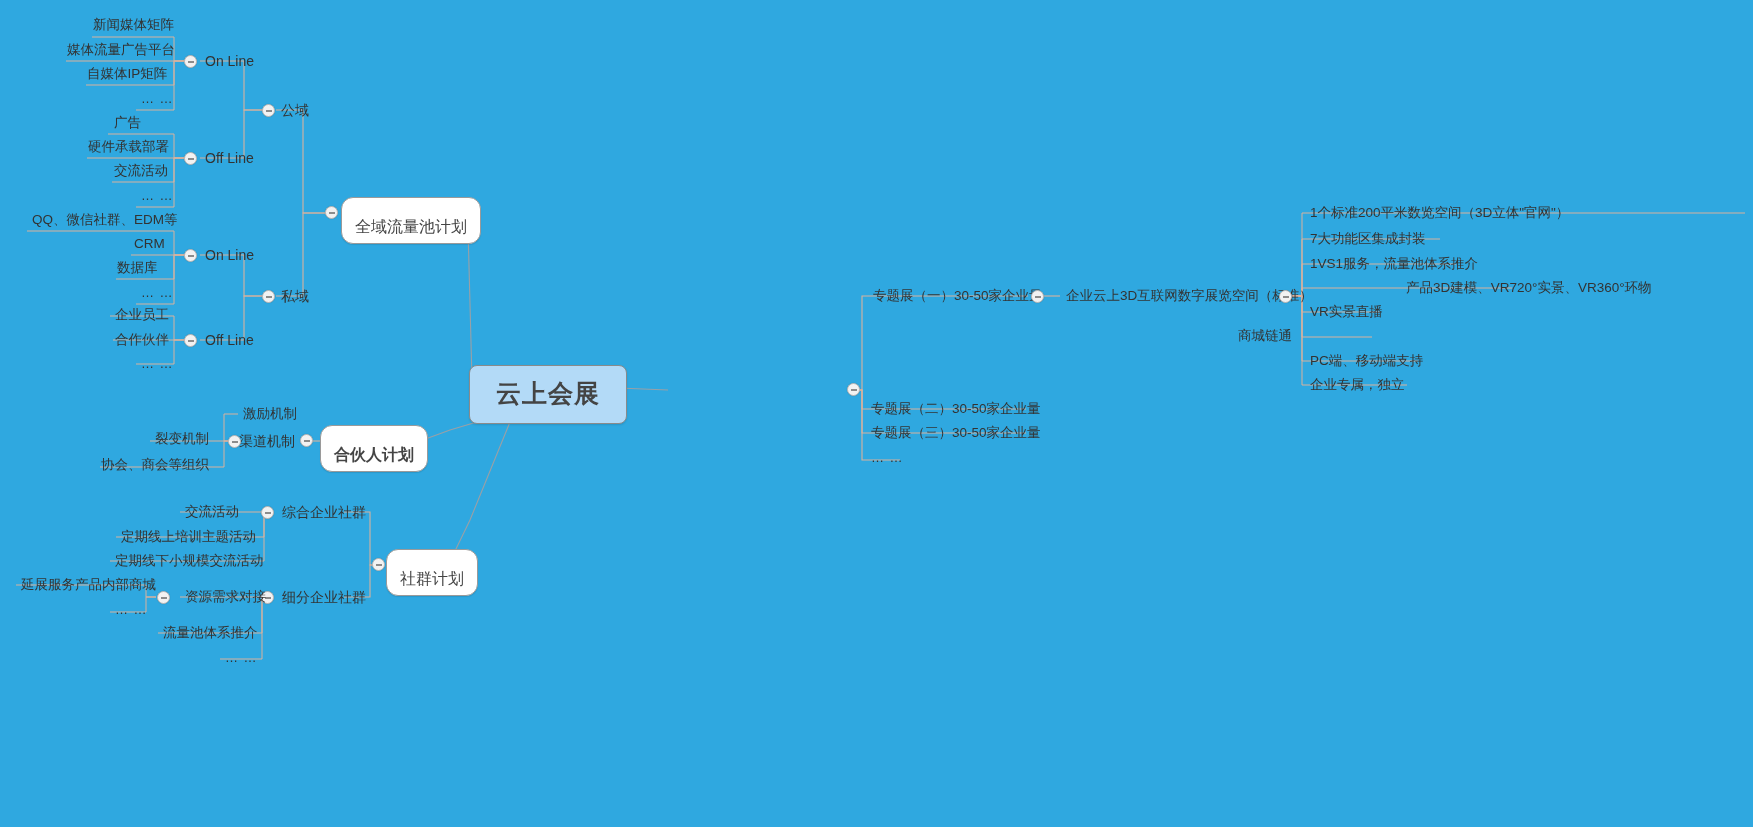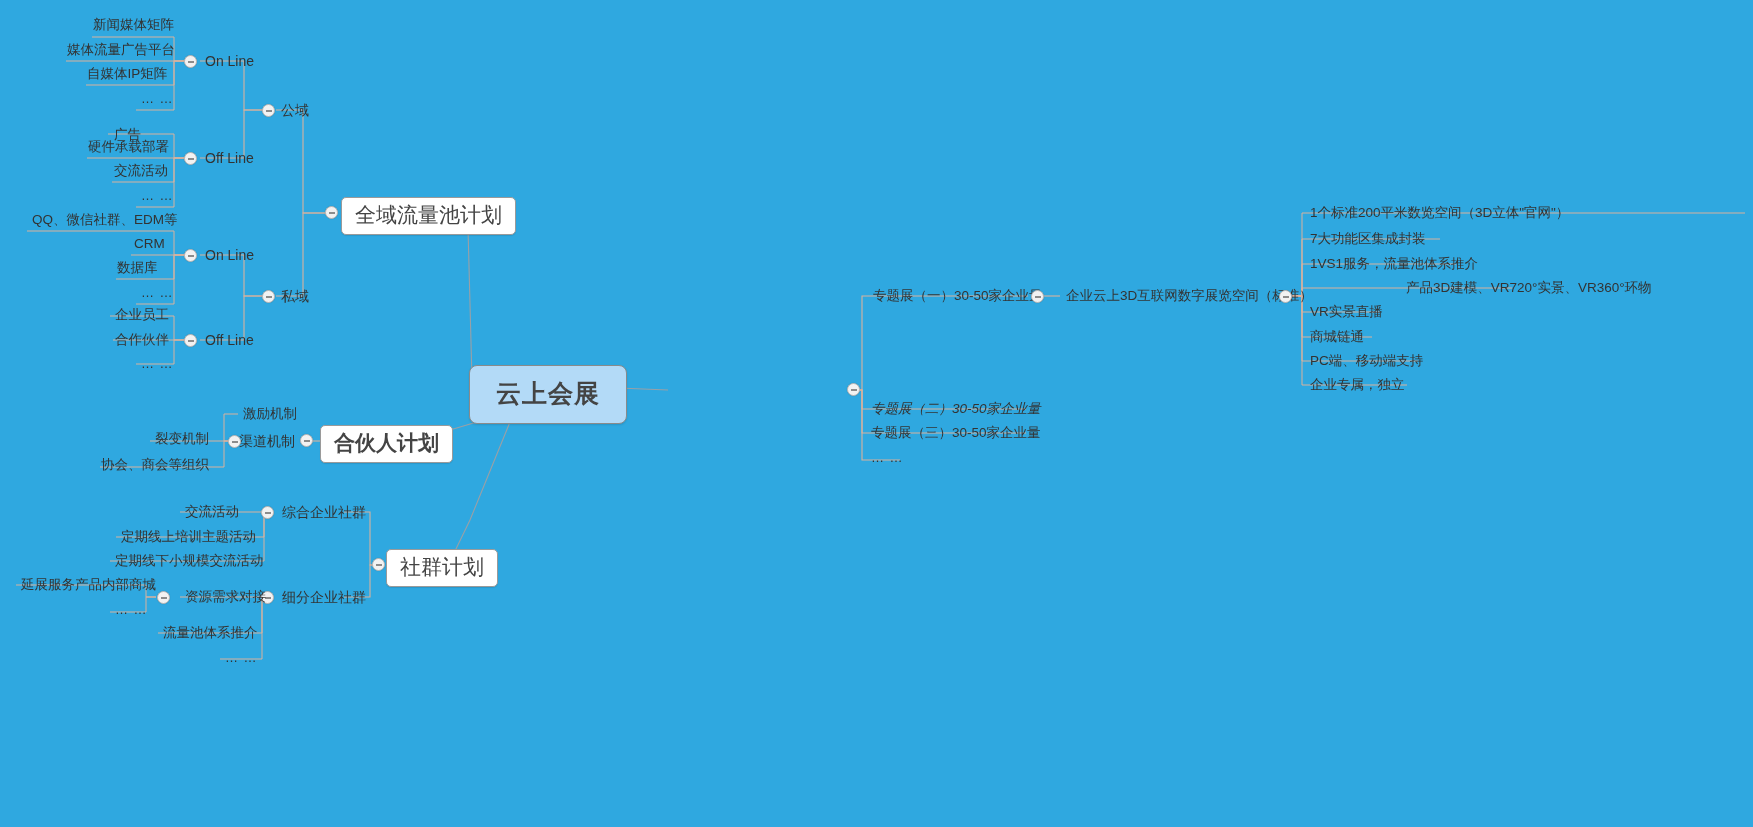--- a/index.html
+++ b/index.html
@@ -37,23 +37,23 @@
   
   .mid {
     font-size: 14px;
     color: #333333;
     padding: 1px 3px 2px 3px;
   }
   
   .boxed {
     background: #ffffff;
     border: 1px solid #9a9a9a;
-    border-radius: 5px;
-    padding: 5px 13px 7px 13px;
-    font-size: 21px;
+    border-radius: 12px;
+    padding: 20px 13px 7px 13px;
+    font-size: 16px;
     color: #444444;
     box-shadow: 0 1px 1px rgba(0,0,0,0.10);
   }
   
   .root {
     background: #b3daf7;
     border: 1px solid #8a8a8a;
     border-radius: 8px;
     padding: 13px 26px 15px 26px;
     font-size: 25px;
@@ -183,21 +183,21 @@
   <div class="toggle" style="left:184px; top:55px;"></div>
 
   <div class="node leaf" style="left:90px; top:16px;">新闻媒体矩阵</div>
   <div class="node leaf" style="left:64px; top:41px;">媒体流量广告平台</div>
   <div class="node leaf" style="left:84px; top:65px;">自媒体IP矩阵</div>
   <div class="node leaf dots" style="left:138px; top:91px;">… …</div>
 
   <div class="node mid" style="left:202px; top:149px;">Off Line</div>
   <div class="toggle" style="left:184px; top:152px;"></div>
 
-  <div class="node leaf" style="left:111px; top:114px;margin-top:12px;">广告</div>
+  <div class="node leaf" style="left:111px; top:114px;">广告</div>
   <div class="node leaf" style="left:85px; top:138px;">硬件承载部署</div>
   <div class="node leaf" style="left:111px; top:162px;">交流活动</div>
   <div class="node leaf dots" style="left:138px; top:188px;">… …</div>
 
   <div class="node mid" style="left:202px; top:246px;">On Line</div>
   <div class="toggle" style="left:184px; top:249px;"></div>
 
   <div class="node leaf" style="left:29px; top:211px;">QQ、微信社群、EDM等</div>
   <div class="node leaf" style="left:131px; top:235px;">CRM</div>
   <div class="node leaf" style="left:114px; top:259px;">数据库</div>
@@ -206,33 +206,33 @@
   <div class="node mid" style="left:202px; top:331px;">Off Line</div>
   <div class="toggle" style="left:184px; top:334px;"></div>
 
   <div class="node leaf" style="left:112px; top:306px;">企业员工</div>
   <div class="node leaf" style="left:112px; top:331px;">合作伙伴</div>
   <div class="node leaf dots" style="left:138px; top:356px;">… …</div>
 
   <div class="node leaf" style="left:870px; top:287px;">专题展（一）30-50家企业量</div>
   <div class="toggle" style="left:1031px; top:290px;"></div>
 
-  <div class="node leaf" style="left:868px; top:400px;font-style:italic;">专题展（二）30-50家企业量</div>
+  <div class="node leaf" style="left:868px; top:400px;">专题展（二）30-50家企业量</div>
   <div class="node leaf" style="left:868px; top:424px;">专题展（三）30-50家企业量</div>
   <div class="node leaf dots" style="left:868px; top:450px;">… …</div>
 
   <div class="node leaf" style="left:1063px; top:287px;">企业云上3D互联网数字展览空间（标准）</div>
   <div class="toggle" style="left:1279px; top:290px;"></div>
 
   <div class="node leaf" style="left:1307px; top:204px;">1个标准200平米数览空间（3D立体"官网"）</div>
   <div class="node leaf" style="left:1307px; top:230px;">7大功能区集成封装</div>
   <div class="node leaf" style="left:1307px; top:255px;">1VS1服务，流量池体系推介</div>
   <div class="node leaf" style="left:1362px; top:279px;margin-left:41px;">产品3D建模、VR720°实景、VR360°环物</div>
   <div class="node leaf" style="left:1307px; top:303px;">VR实景直播</div>
-  <div class="node leaf" style="left:1307px; top:328px;">商城链通</div>
+  <div class="node leaf" style="left:1235px; top:328px;font-family:Liberation Mono, monospace;">商城链通</div>
   <div class="node leaf" style="left:1307px; top:352px;">PC端、移动端支持</div>
   <div class="node leaf" style="left:1307px; top:376px;">企业专属，独立</div>
 
   <div class="node mid" style="left:236px; top:432px;">渠道机制</div>
   <div class="toggle" style="left:228px; top:435px;"></div>
 
   <div class="node leaf" style="left:240px; top:405px;">激励机制</div>
   <div class="node leaf" style="left:152px; top:430px;">裂变机制</div>
   <div class="node leaf" style="left:98px; top:456px;">协会、商会等组织</div>
 

